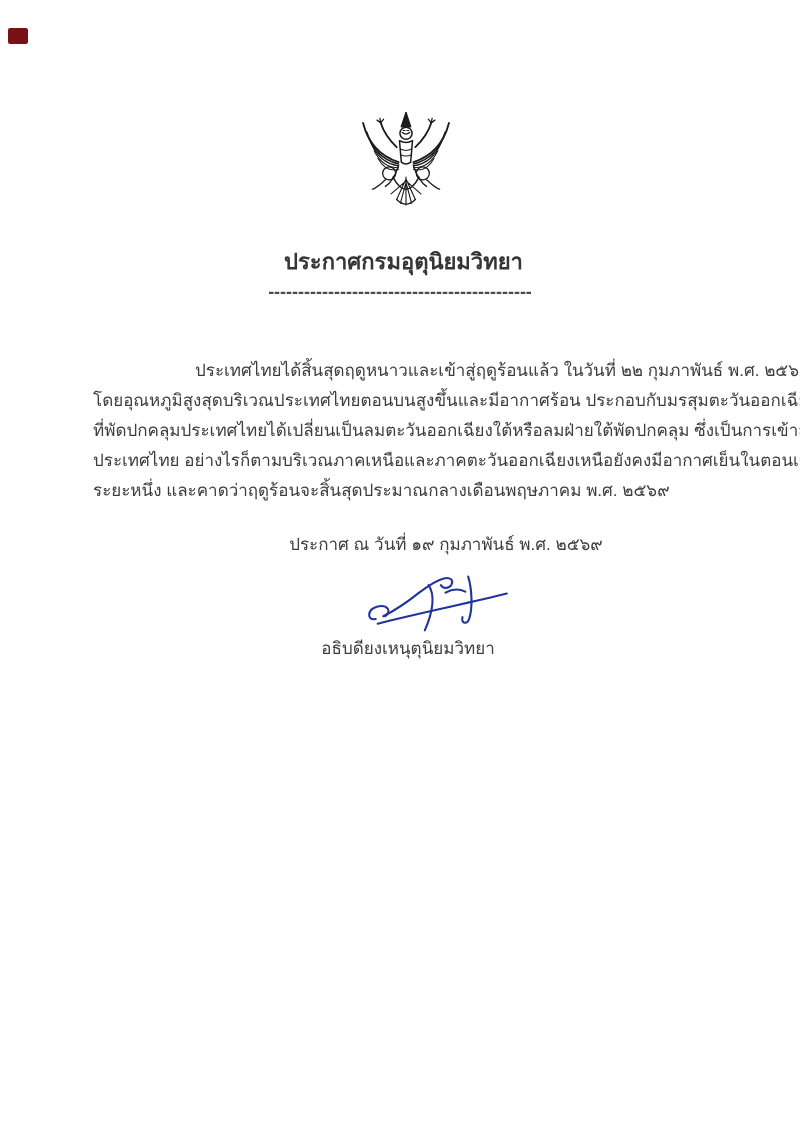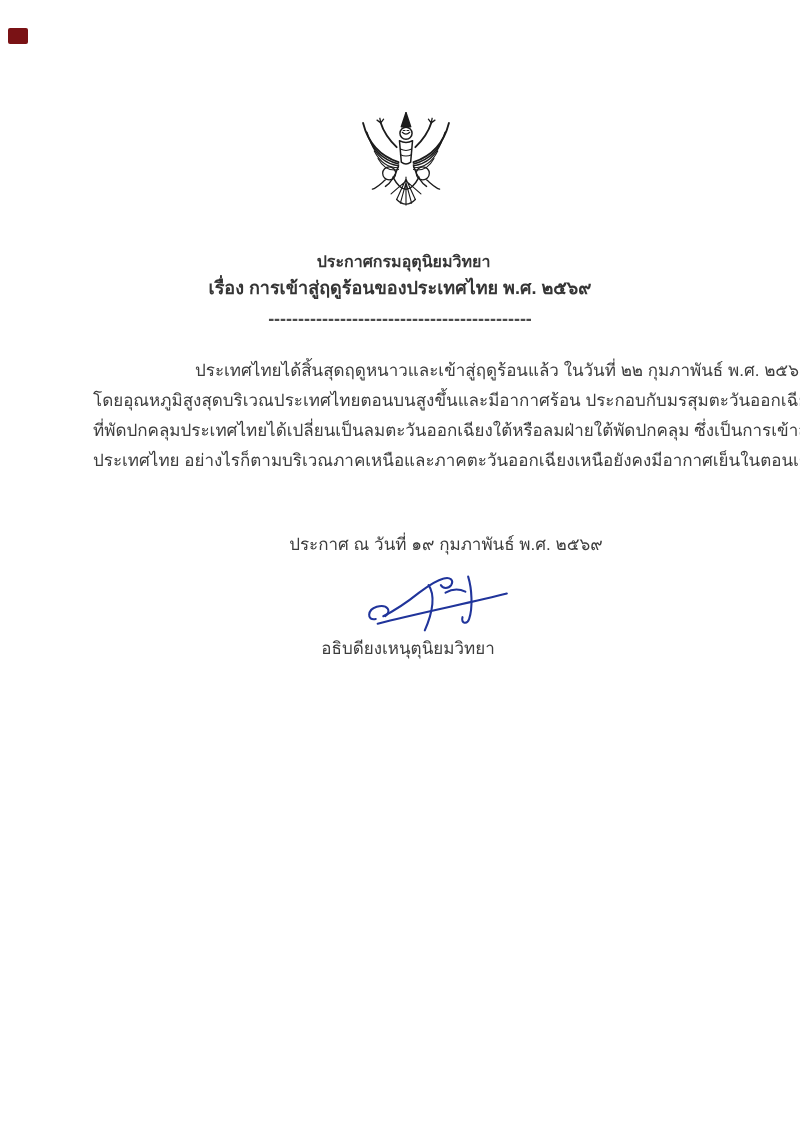--- a/index.html
+++ b/index.html
@@ -35,21 +35,21 @@
   .emblem svg { width: 100%; height: 100%; }
 
   .doc-header {
     position: absolute;
     left: 0;
     right: 0;
     top: 248px;
     text-align: center;
   }
   .doc-title {
-    font-size: 16px;
+    font-size: 22px;
     font-weight: 700;
     color: #353535;
     line-height: 27px;
     margin-left: 7px;
   }
   .doc-subject {
     font-size: 18px;
     font-weight: 700;
     color: #353535;
     line-height: 27px;
@@ -152,29 +152,29 @@
       <path d="M52,62 C48,74 44,80 38,84 M68,62 C72,74 76,80 82,84" stroke-width="1.6"></path>
 
       <path d="M46,74 Q60,100 74,74" stroke-width="1.6"></path>
       <path d="M60,74 L60,104 M60,76 L50,98 M60,76 L70,98 M60,78 L44,92 M60,78 L76,92 M60,80 L54,102 M60,80 L66,102" stroke-width="1.2"></path>
       <path d="M50,98 Q60,108 70,98" stroke-width="1.4"></path>
     </svg>
   </div>
 
   <div class="doc-header">
     <div class="doc-title">ประกาศกรมอุตุนิยมวิทยา</div>
-    <div class="doc-subject">เรื่อง การเข้าสู่ฤดูร้อนของประเทศไทย  พ.ศ. ๒๕๖๙</div>
     <div class="divider">--------------------------------------------</div>
   </div>
 
   <div class="body-text">
     <div class="body-line indent">ประเทศไทยได้สิ้นสุดฤดูหนาวและเข้าสู่ฤดูร้อนแล้ว ในวันที่  ๒๒ กุมภาพันธ์ พ.ศ. ๒๕๖๙</div>
     <div class="body-line">โดยอุณหภูมิสูงสุดบริเวณประเทศไทยตอนบนสูงขึ้นและมีอากาศร้อน ประกอบกับมรสุมตะวันออกเฉียงเหนือ</div>
     <div class="body-line">ที่พัดปกคลุมประเทศไทยได้เปลี่ยนเป็นลมตะวันออกเฉียงใต้หรือลมฝ่ายใต้พัดปกคลุม ซึ่งเป็นการเข้าสู่ฤดูร้อนของ</div>
     <div class="body-line">ประเทศไทย อย่างไรก็ตามบริเวณภาคเหนือและภาคตะวันออกเฉียงเหนือยังคงมีอากาศเย็นในตอนเช้าต่อไปอีก</div>
+    <div class="body-line">ระยะหนึ่ง และคาดว่าฤดูร้อนจะสิ้นสุดประมาณกลางเดือนพฤษภาคม  พ.ศ. ๒๕๖๙</div>
   </div>
 
   <div class="date-line">ประกาศ ณ วันที่  ๑๙ กุมภาพันธ์ พ.ศ. ๒๕๖๙</div>
 
   <div class="signature">
     <svg viewBox="0 0 160 70" xmlns="http://www.w3.org/2000/svg" fill="none" stroke="#20349b" stroke-width="2.2" stroke-linecap="round" stroke-linejoin="round">
       <path d="M14,52 C4,54 5,42 15,39 C27,36 31,44 24,49"></path>
       <path d="M22,49 C36,42 50,32 60,24 C68,18 78,11 86,9 C93,7 97,11 94,16 C91,20 85,20 83,16"></path>
       <path d="M70,16 C77,26 75,44 66,64"></path>
       <path d="M16,57 C58,46 118,34 153,25"></path>

